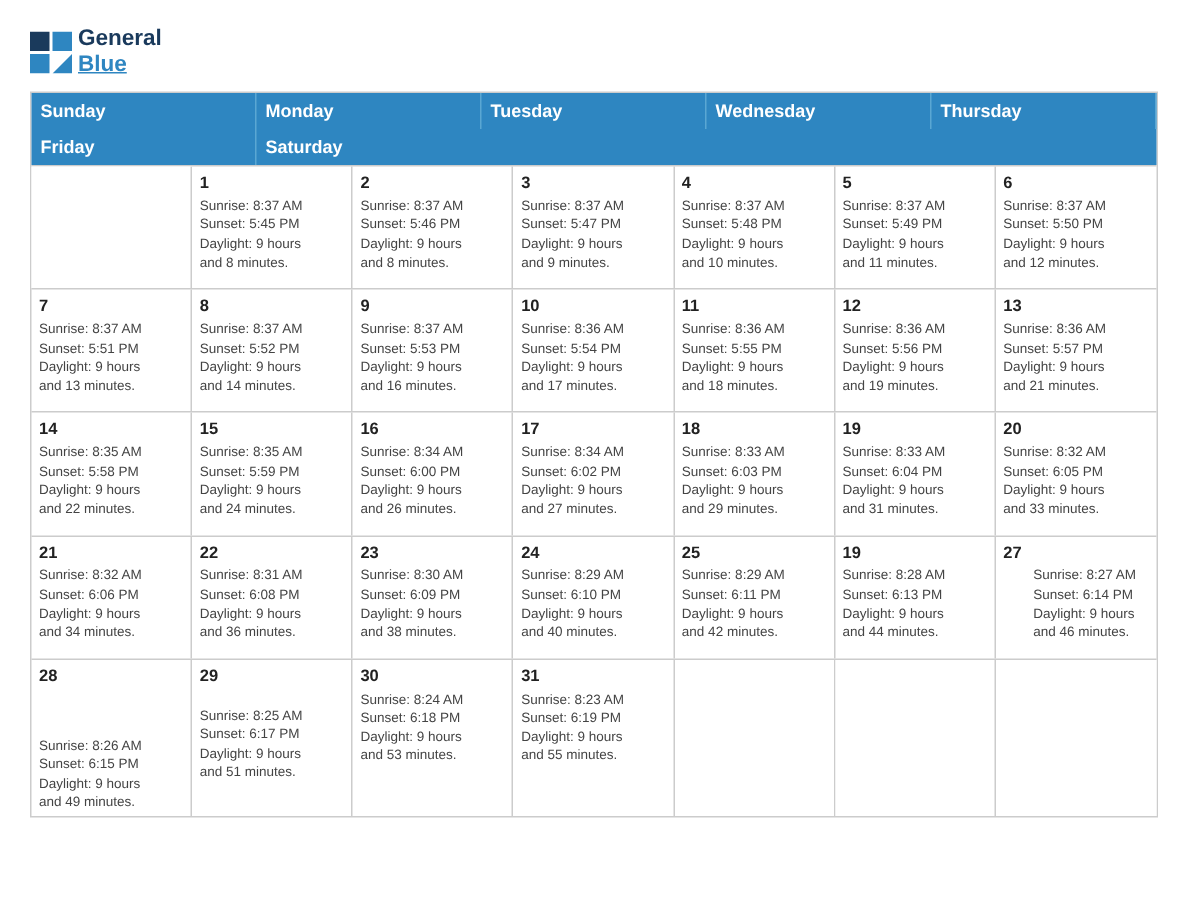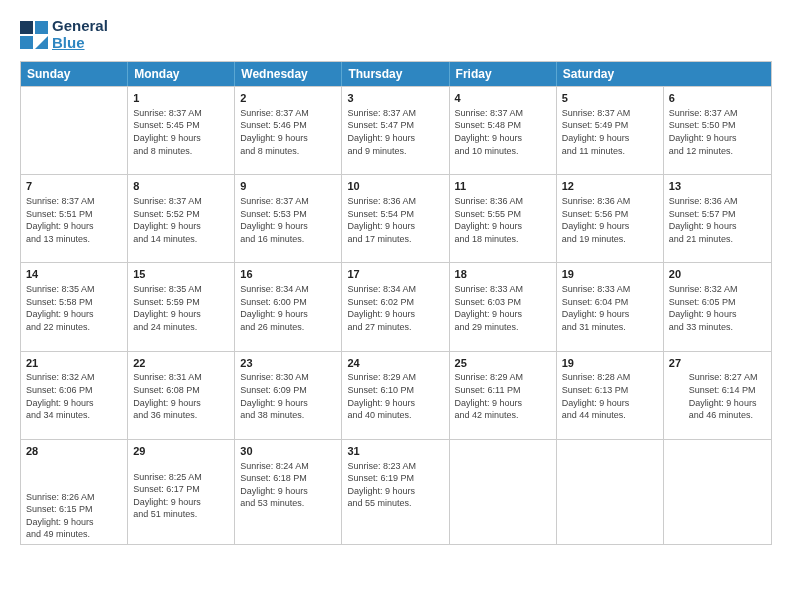--- a/index.html
+++ b/index.html
@@ -46,21 +46,21 @@
       margin-top: 2px;
     }
     .calendar {
       flex: 1;
       display: flex;
       flex-direction: column;
       border: 1px solid #ccc;
     }
     .cal-header-row {
       display: grid;
-      grid-template-columns: repeat(7, 1fr);
+      grid-template-columns: repeat(5, 1fr);
       background: #2e86c1;
     }
     .cal-header-cell {
       color: #fff;
       font-size: 12px;
       font-weight: bold;
       padding: 5px 6px;
       text-align: left;
       border-right: 1px solid #5aa7d3;
     }
@@ -119,20 +119,21 @@
     <div class="title-block">
       <div class="month-title"></div>
       <div class="location"></div>
     </div>
   </div>
 
   <div class="calendar">
     <div class="cal-header-row">
     <div class="cal-header-cell">Sunday</div>
         <div class="cal-header-cell">Monday</div>
+        <div class="cal-header-cell">Tuesday</div>
         <div class="cal-header-cell">Wednesday</div>
         <div class="cal-header-cell">Thursday</div>
         <div class="cal-header-cell">Friday</div>
         <div class="cal-header-cell">Saturday</div>
       </div>
     <div class="cal-body">
     <div class="cal-row">
           <div class="cal-cell empty"></div>
           <div class="cal-cell">
             <div class="day-num">1</div>

